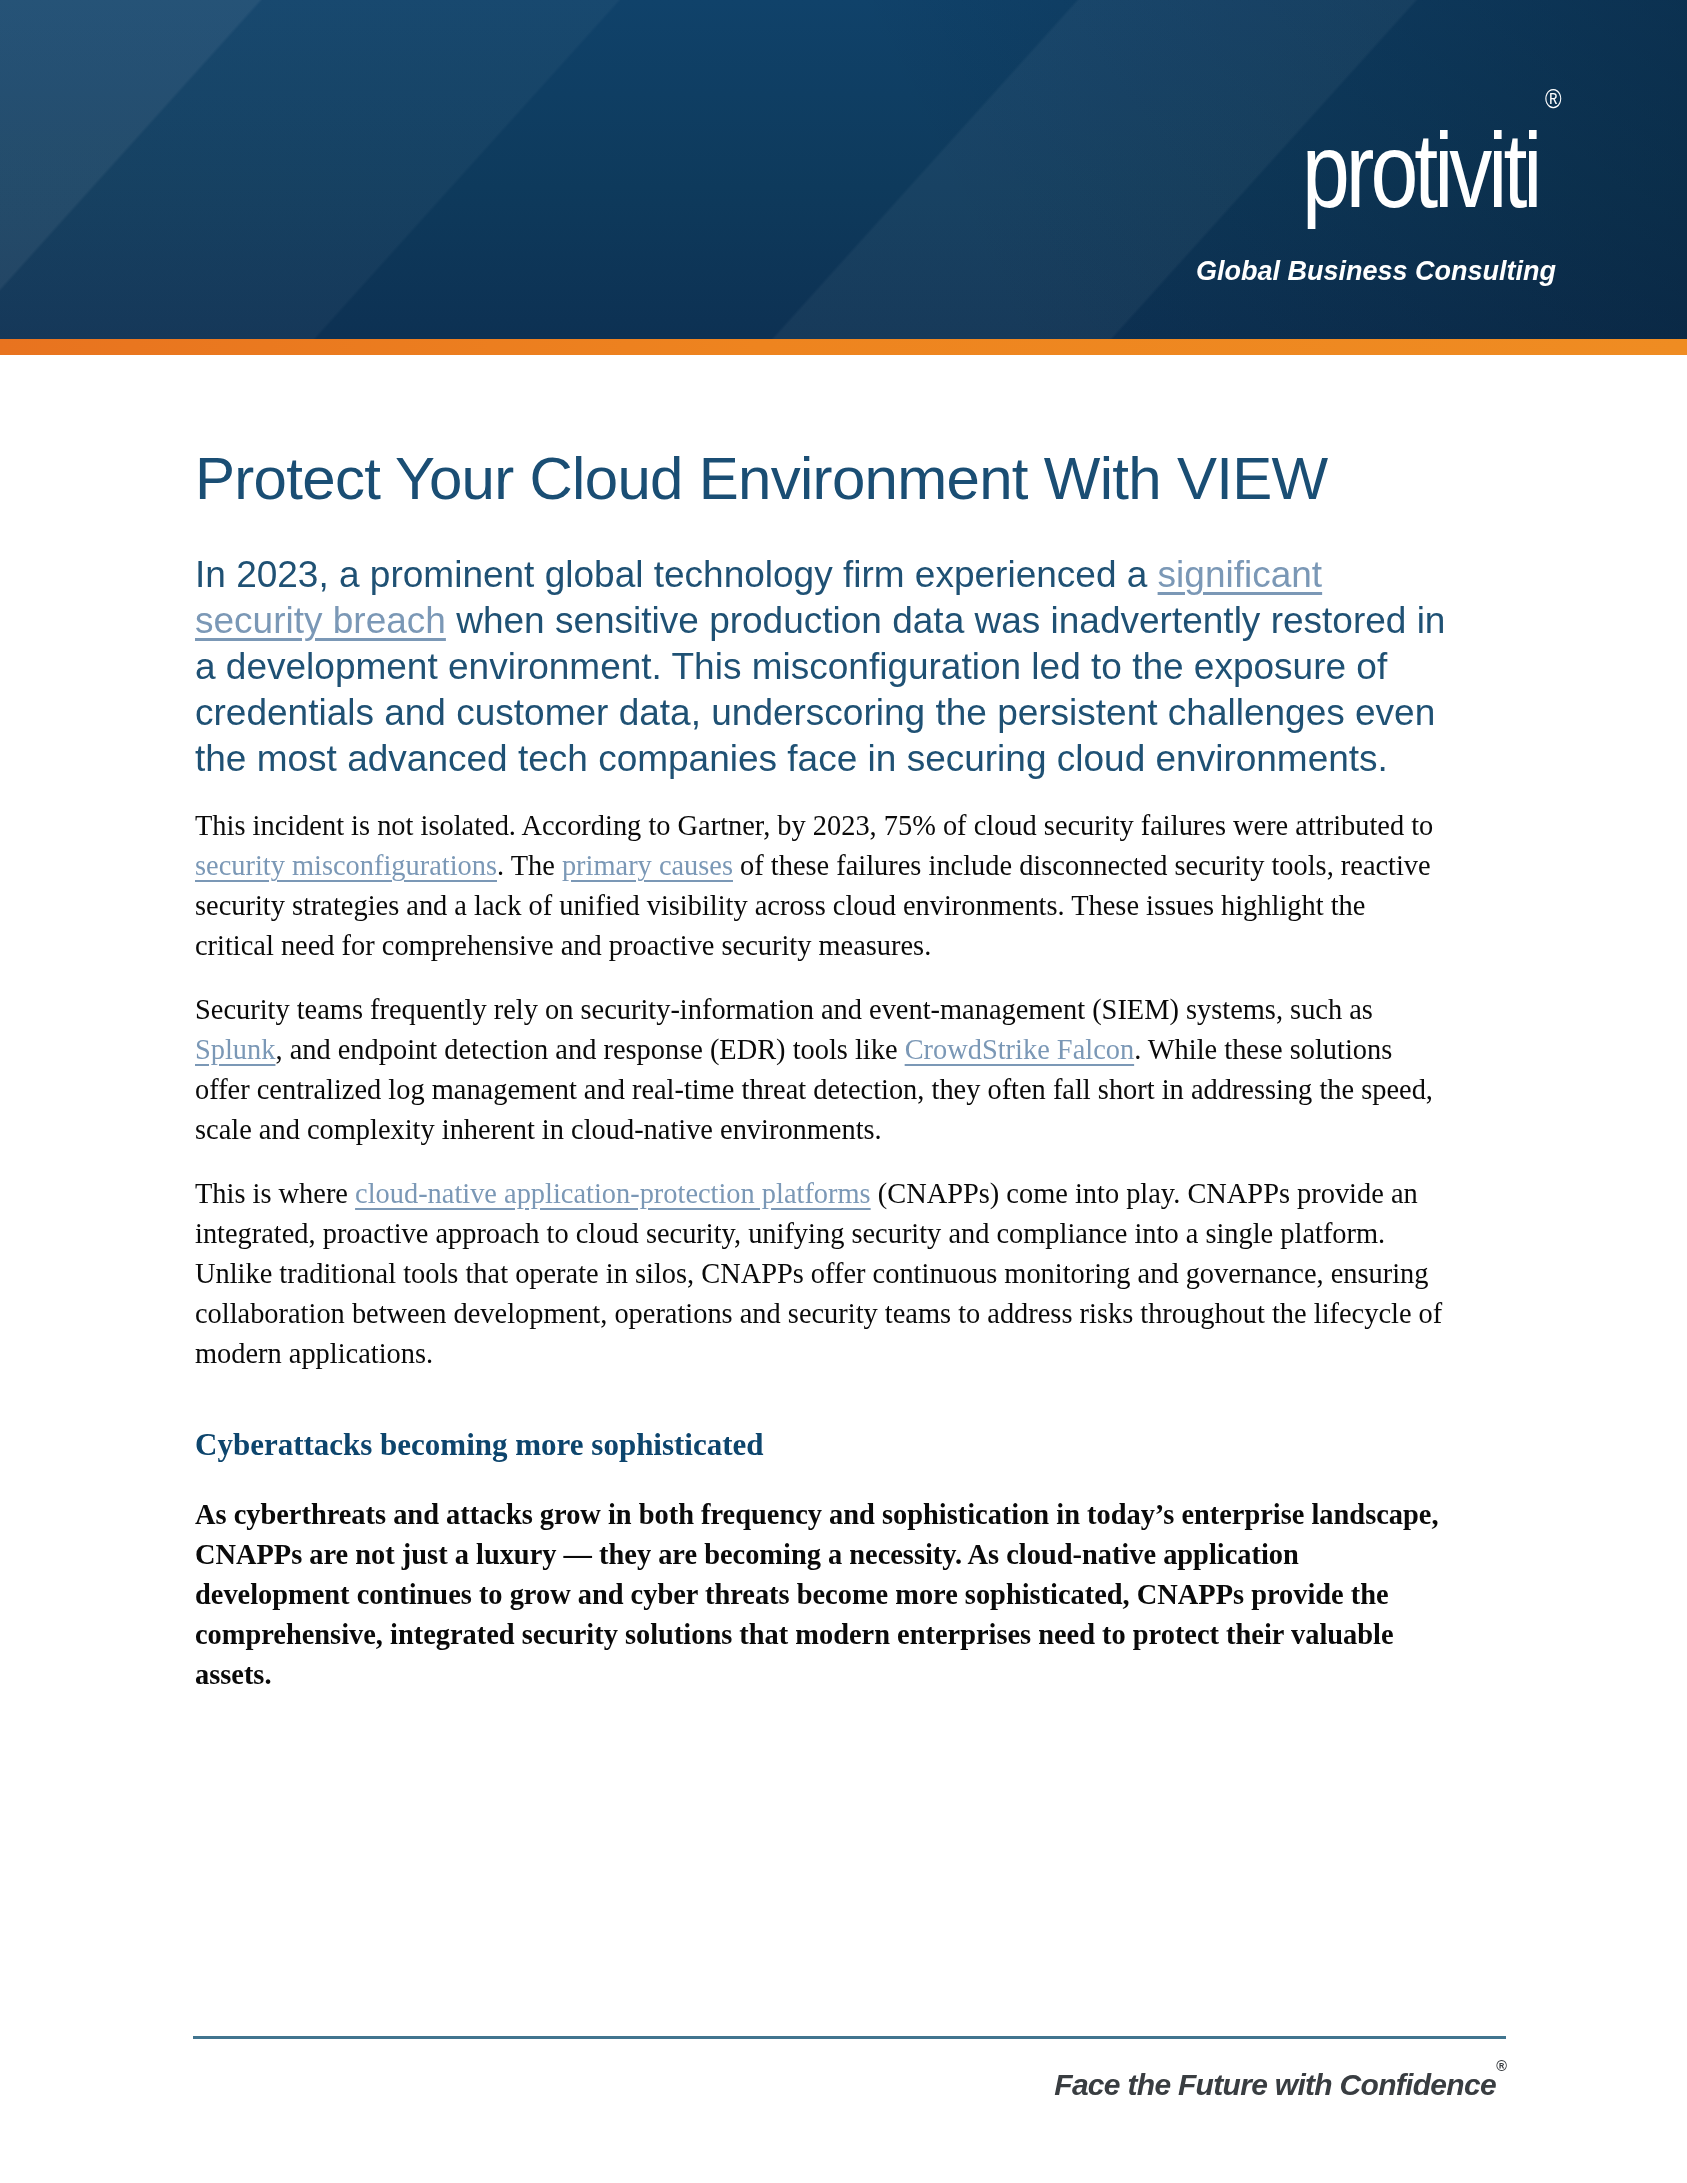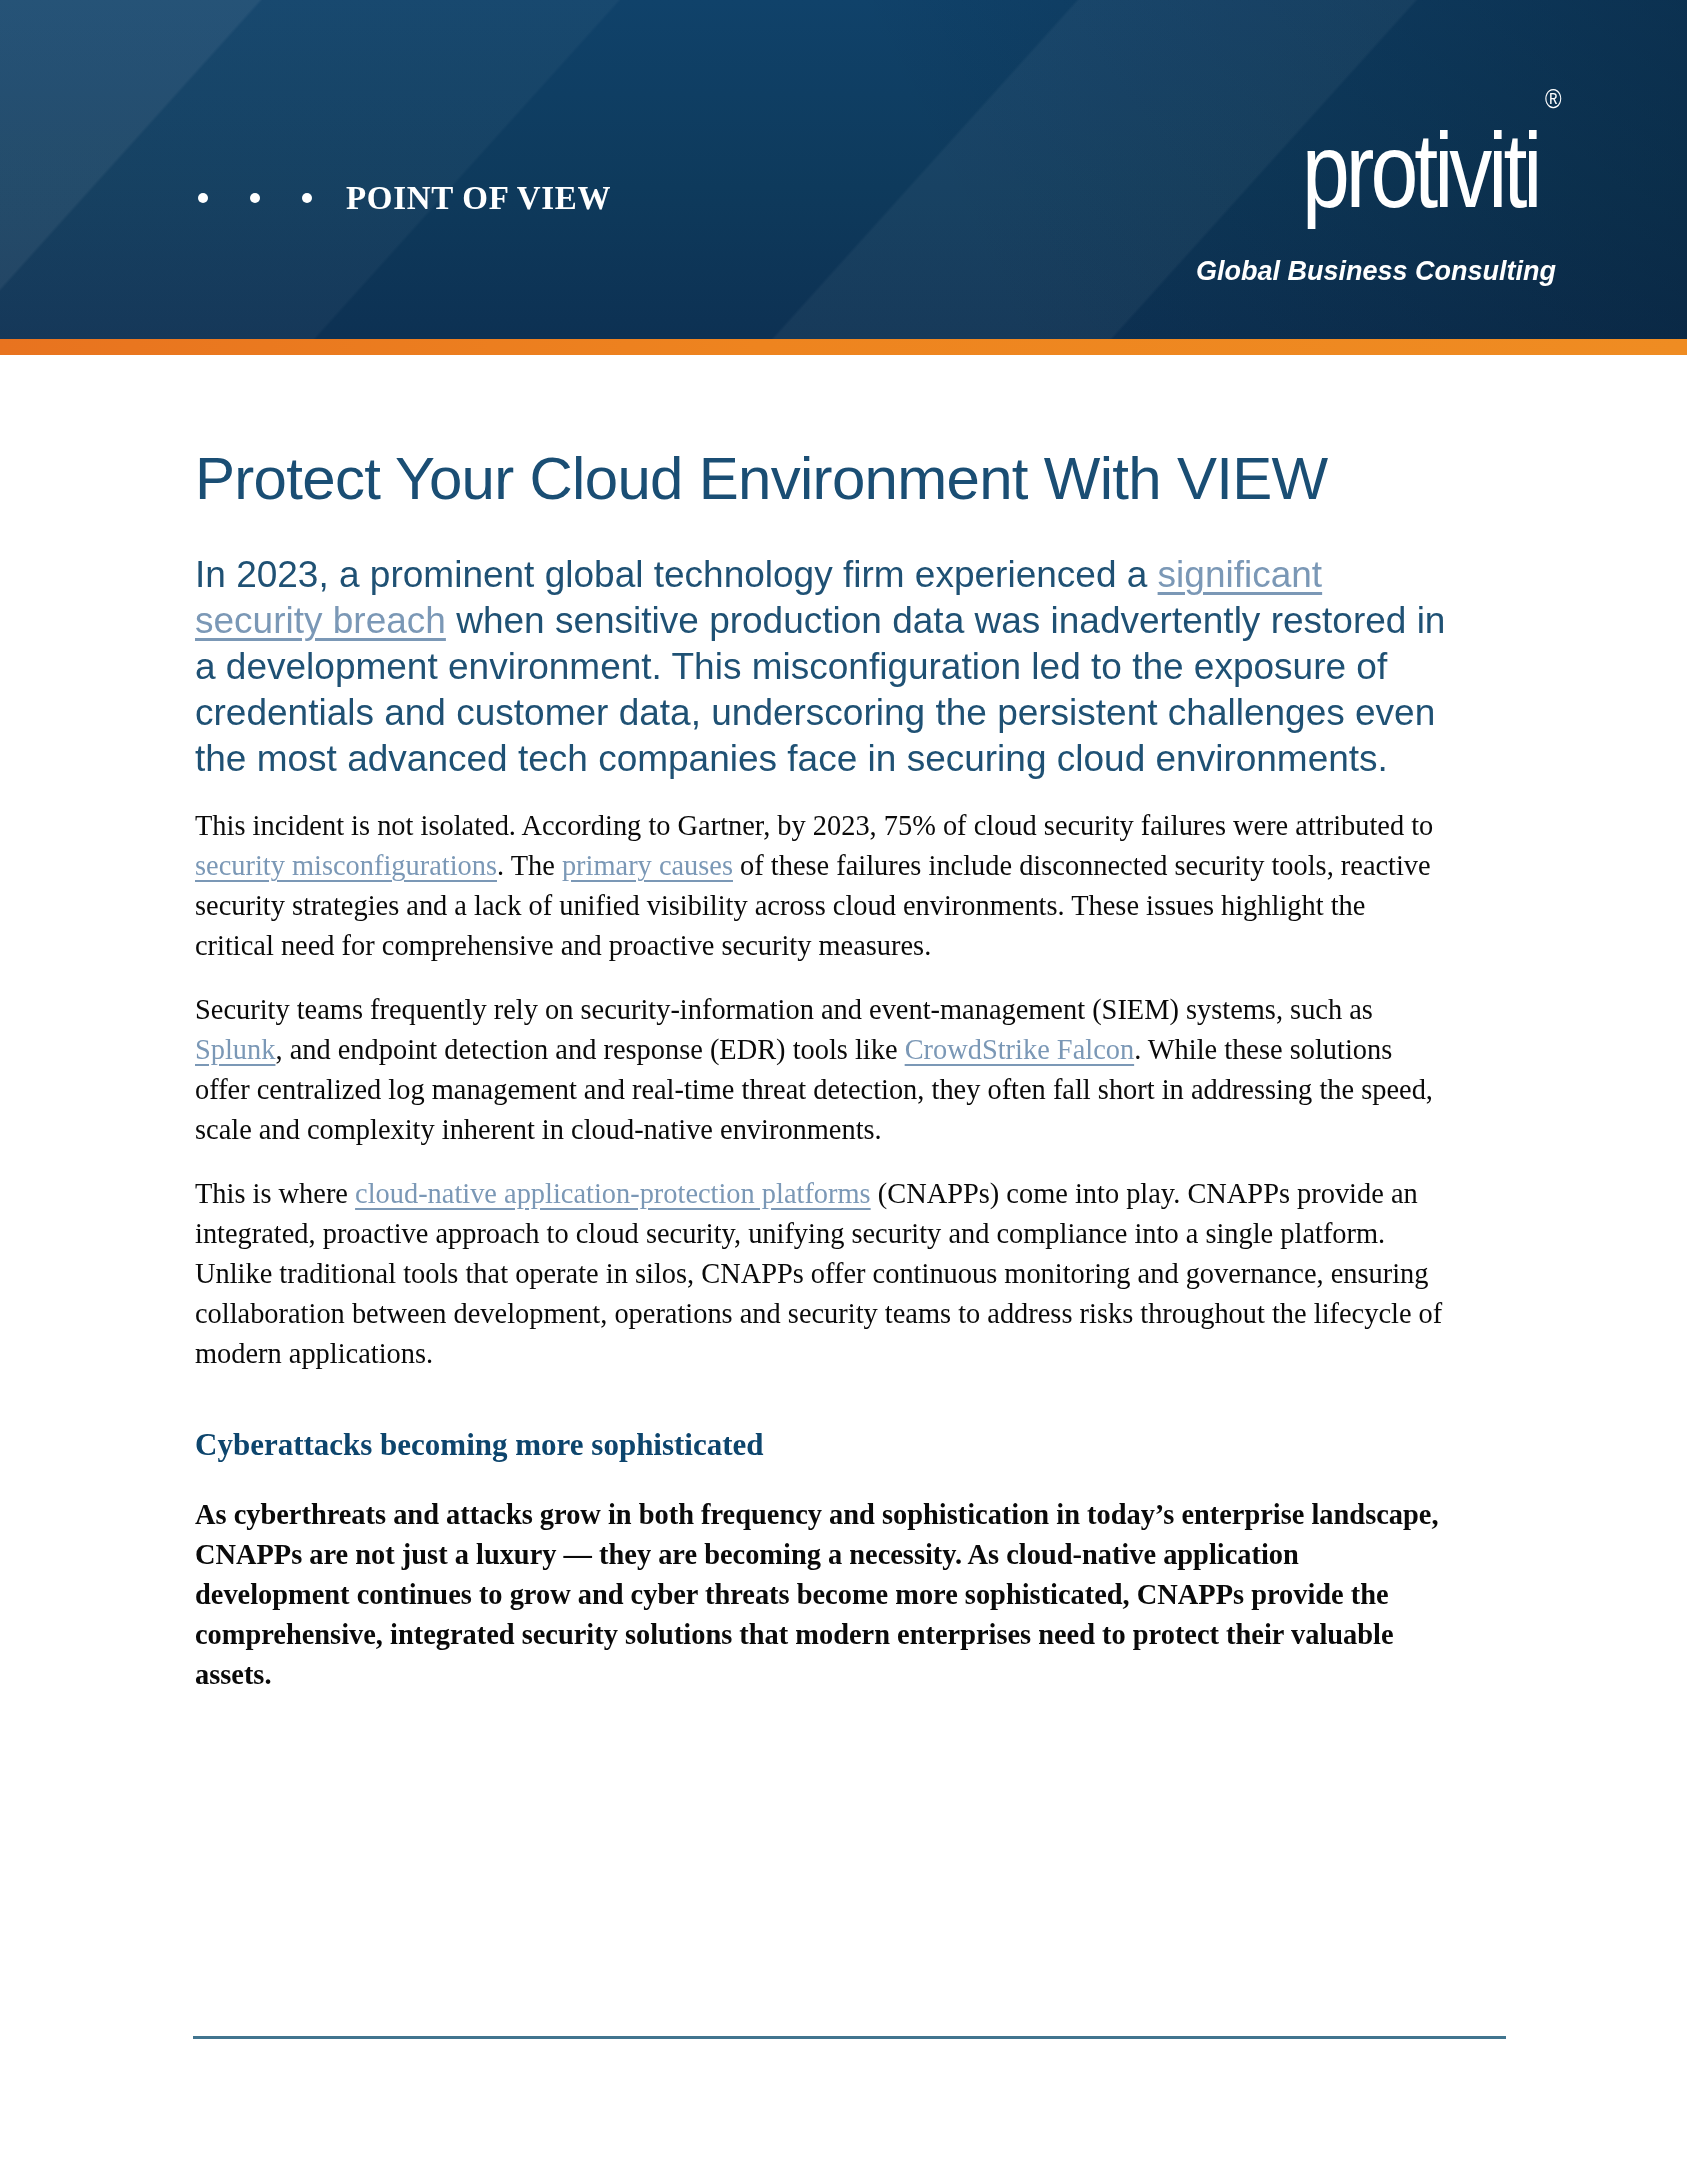--- a/index.html
+++ b/index.html
@@ -136,41 +136,36 @@
     white-space:nowrap;
   }
   .footer-tagline sup{font-size:14.6px;position:relative;top:-13.2px;}
 </style>
 </head>
 <body>
 
 <div class="page">
 
   <div class="header">
-    <div class="kicker-row">
-      <span class="kicker-dot"></span>
-      <span class="kicker-dot"></span>
-      <span class="kicker-dot"></span>
-      <span class="kicker-label">POINT OF VIEW</span>
-    </div>
     <div class="brand"><span>protiviti</span><sup>®</sup></div>
     <div class="brand-tagline">Global Business Consulting</div>
   </div>
   <div class="accent-bar"></div>
 
   <div class="content">
     <h1 class="title">Protect Your Cloud Environment With VIEW</h1>
 
     <p class="intro"><span>In 2023, a prominent global technology firm experienced a </span><a class="link" href="#">significant security breach</a><span> when sensitive production data was inadvertently restored in a development environment. This misconfiguration led to the exposure of credentials and customer data, underscoring the persistent challenges even the most advanced tech companies face in securing cloud environments.</span></p>
 
     <div class="body-copy">
       <p><span>This incident is not isolated. According to Gartner, by 2023, 75% of cloud security failures were attributed to </span><a class="link" href="#">security misconfigurations</a><span>. The </span><a class="link" href="#">primary causes</a><span> of these failures include disconnected security tools, reactive security strategies and a lack of unified visibility across cloud environments. These issues highlight the critical need for comprehensive and proactive security measures.</span></p>
       <p><span>Security teams frequently rely on security-information and event-management (SIEM) systems, such as </span><a class="link" href="#">Splunk</a><span>, and endpoint detection and response (EDR) tools like </span><a class="link" href="#">CrowdStrike Falcon</a><span>. While these solutions offer centralized log management and real-time threat detection, they often fall short in addressing the speed, scale and complexity inherent in cloud-native environments.</span></p>
       <p><span>This is where </span><a class="link" href="#">cloud-native application-protection platforms</a><span> (CNAPPs) come into play. CNAPPs provide an integrated, proactive approach to cloud security, unifying security and compliance into a single platform. Unlike traditional tools that operate in silos, CNAPPs offer continuous monitoring and governance, ensuring collaboration between development, operations and security teams to address risks throughout the lifecycle of modern applications.</span></p>
       <h2 class="section-heading">Cyberattacks becoming more sophisticated</h2>
       <p class="closing"><span>As cyberthreats and attacks grow in both frequency and sophistication in today’s enterprise landscape, CNAPPs are not just a luxury — they are becoming a necessity. As cloud-native application development continues to grow and cyber threats become more sophisticated, CNAPPs provide the comprehensive, integrated security solutions that modern enterprises need to protect their valuable assets.</span></p>
     </div>
   </div>
 
   <div class="footer-rule"></div>
+  <div class="footer-tagline"><span>Face the Future with Confidence</span><sup>®</sup></div>
 
 </div>
 
 
 </body></html>

